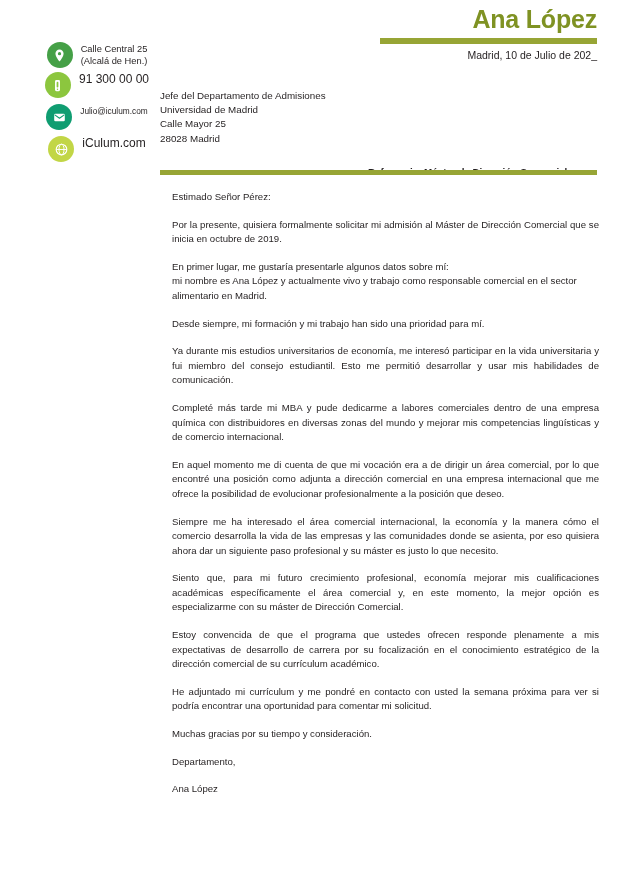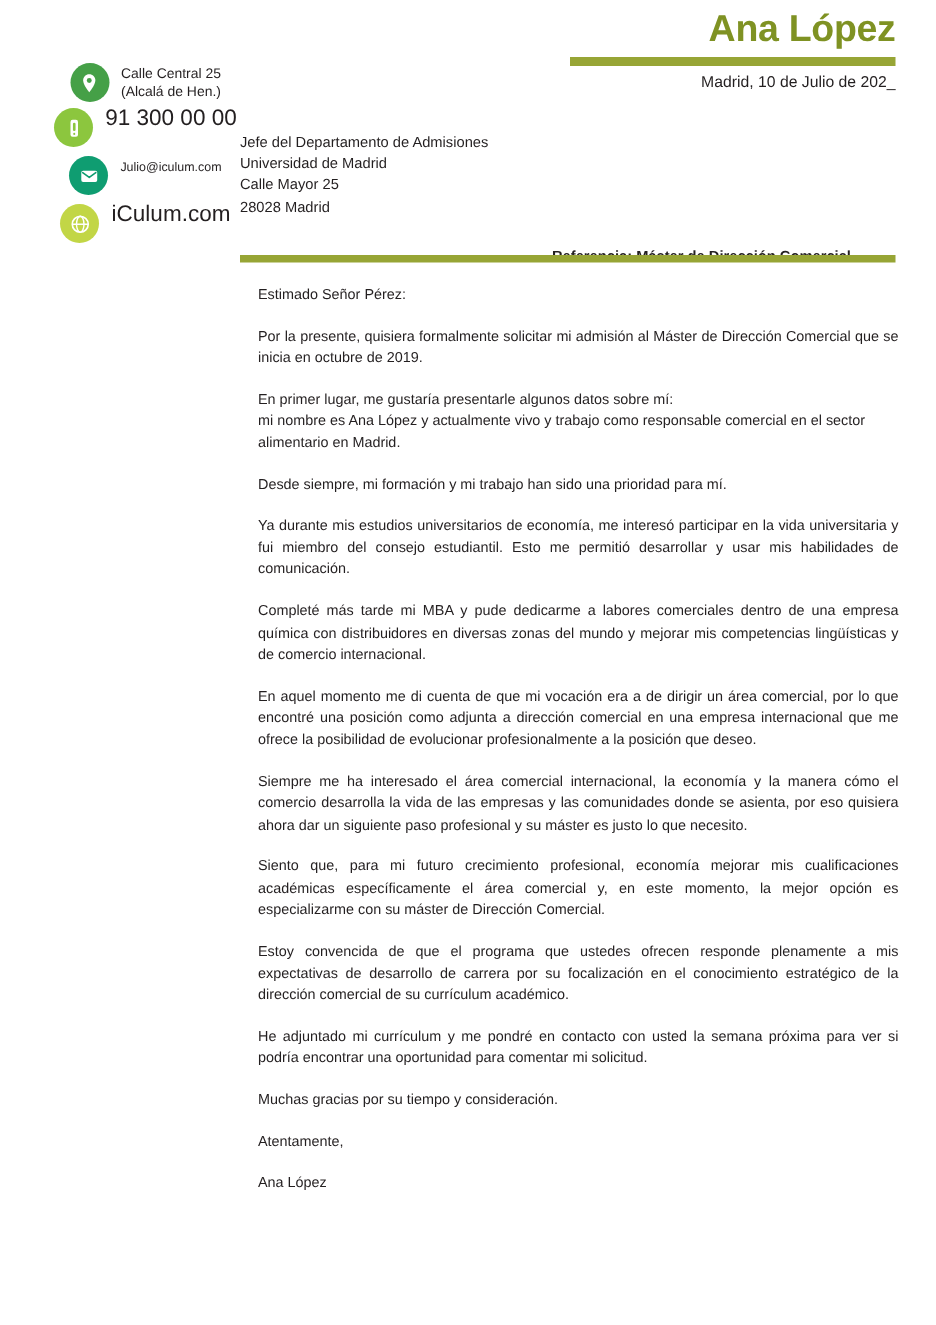--- a/index.html
+++ b/index.html
@@ -88,21 +88,21 @@
   .ic-email    { background: #0f9d71; }
   .ic-web      { background: #c2d646; }
 
   .contact-text {
     font-size: 9.3px;
     line-height: 12.4px;
     color: #231f20;
     padding-top: 1px;
   }
   .contact-text.small { font-size: 8.3px; }
-  .contact-text.mid   { font-size: 15px; }
+  .contact-text.mid   { font-size: 12px; }
 
   
   .recipient {
     position: absolute;
     left: 160px;
     top: 89px;
     font-size: 9.8px;
     line-height: 14.2px;
     color: #231f20;
   }
@@ -220,17 +220,17 @@
     <p class="noj">En primer lugar, me gustaría presentarle algunos datos sobre mí:<br>mi nombre es Ana López y actualmente vivo y trabajo como responsable comercial en el sector alimentario en Madrid.</p>
     <p class="noj">Desde siempre, mi formación y mi trabajo han sido una prioridad para mí.</p>
     <p>Ya durante mis estudios universitarios de economía, me interesó participar en la vida universitaria y fui miembro del consejo estudiantil. Esto me permitió desarrollar y usar mis habilidades de comunicación.</p>
     <p>Completé más tarde mi MBA y pude dedicarme a labores comerciales dentro de una empresa química con distribuidores en diversas zonas del mundo y mejorar mis competencias lingüísticas y de comercio internacional.</p>
     <p>En aquel momento me di cuenta de que mi vocación era a de dirigir un área comercial, por lo que encontré una posición como adjunta a dirección comercial en una empresa internacional que me ofrece la posibilidad de evolucionar profesionalmente a la posición que deseo.</p>
     <p>Siempre me ha interesado el área comercial internacional, la economía y la manera cómo el comercio desarrolla la vida de las empresas y las comunidades donde se asienta, por eso quisiera ahora dar un siguiente paso profesional y su máster es justo lo que necesito.</p>
     <p>Siento que, para mi futuro crecimiento profesional, economía mejorar mis cualificaciones académicas específicamente el área comercial y, en este momento, la mejor opción es especializarme con su máster de Dirección Comercial.</p>
     <p>Estoy convencida de que el programa que ustedes ofrecen responde plenamente a mis expectativas de desarrollo de carrera por su focalización en el conocimiento estratégico de la dirección comercial de su currículum académico.</p>
     <p>He adjuntado mi currículum y me pondré en contacto con usted la semana próxima para ver si podría encontrar una oportunidad para comentar mi solicitud.</p>
     <p class="noj">Muchas gracias por su tiempo y consideración.</p>
-    <p class="noj">Atentamente,</p>
+    <p class="noj">Departamento,</p>
     <p class="noj">Ana López</p>
   </div>
 
 </div>
 
 </body></html>

